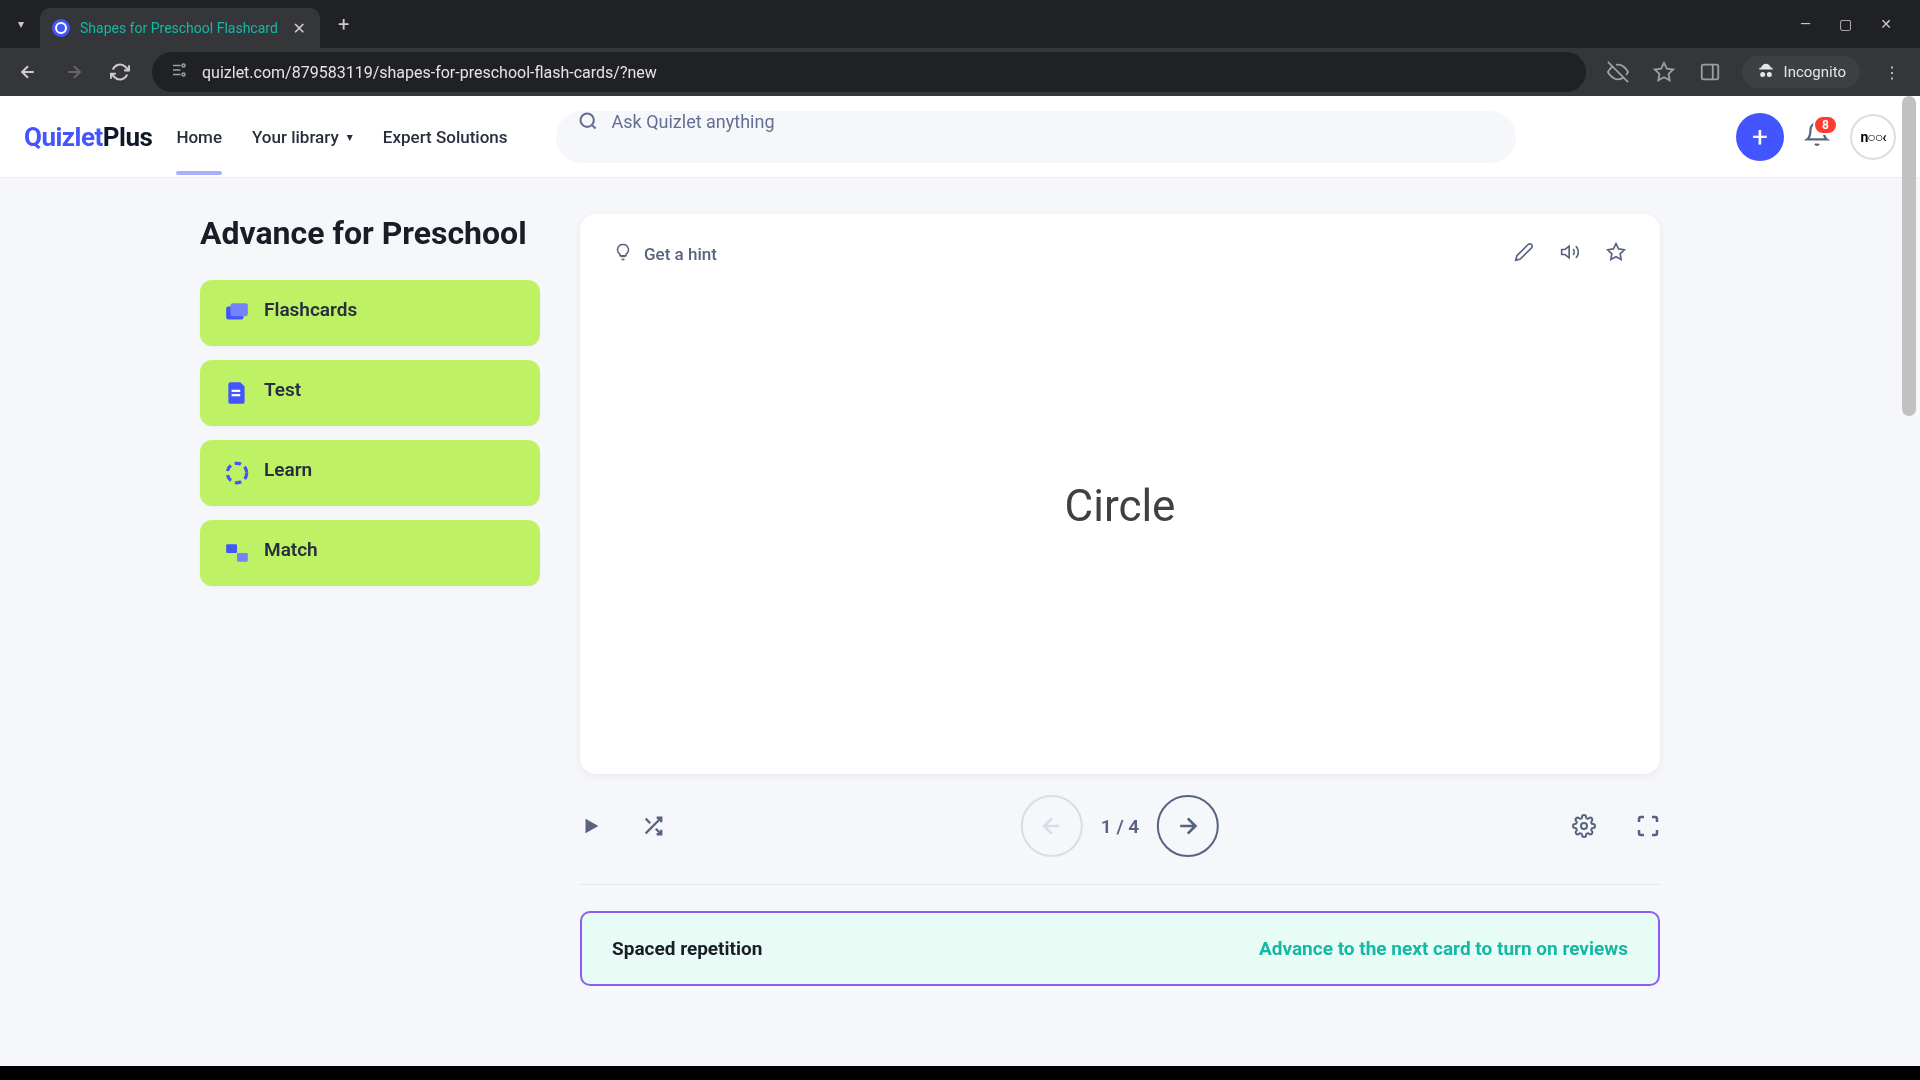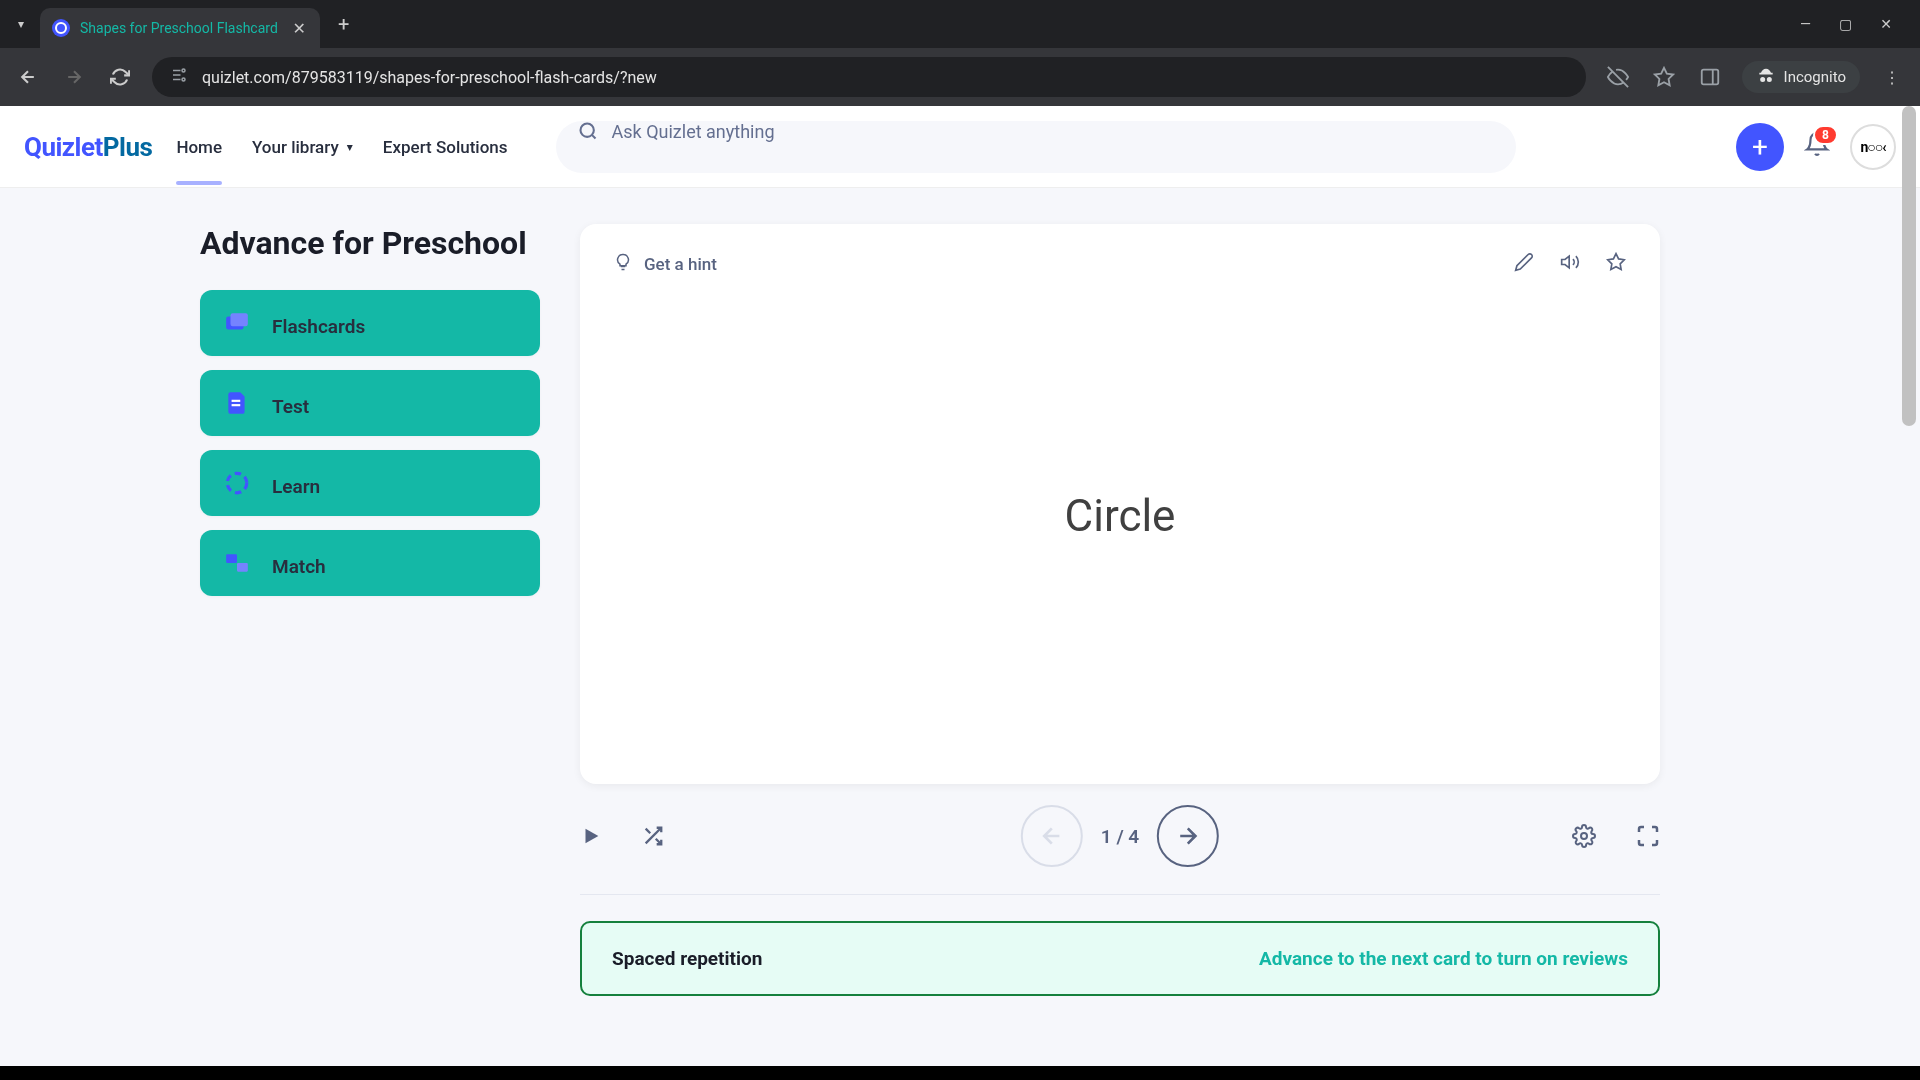--- a/index.html
+++ b/index.html
@@ -8,74 +8,74 @@
 .tab-bar{height:48px;background:#202124;display:flex;align-items:center;padding:0 10px;gap:8px}
 .tab-dropdown{width:22px;height:22px;display:flex;align-items:center;justify-content:center;color:#ccc;cursor:pointer;font-size:12px}
 .tab{display:flex;align-items:center;background:#35363a;border-radius:10px 10px 0 0;padding:8px 12px;gap:10px;min-width:280px;height:40px;margin-top:8px}
 .tab-favicon{width:18px;height:18px;border-radius:50%;background:#4255ff;display:flex;align-items:center;justify-content:center}
 .tab-favicon::after{content:"";width:8px;height:8px;border:2px solid #fff;border-radius:50%}
 .tab-title{color:#14b8a6;font-size:14px;flex:1;white-space:nowrap;overflow:hidden;text-overflow:ellipsis}
 .tab-close{color:#ccc;font-size:16px;cursor:pointer;padding:2px}
 .new-tab{color:#ccc;font-size:20px;padding:6px 10px;cursor:pointer}
 .window-controls{margin-left:auto;display:flex;gap:28px;color:#ccc;padding-right:18px}
 .win-btn{cursor:pointer;font-size:14px}
-.address-bar{height:58px;background:#35363a;display:flex;align-items:center;padding:0 14px;gap:18px}
+.address-bar{height:48px;background:#35363a;display:flex;align-items:center;padding:0 14px;gap:18px}
 .nav-btn{color:#ccc;cursor:pointer;display:flex;align-items:center;justify-content:center;width:28px;height:28px}
 .nav-btn.disabled{color:#666}
 .url-container{flex:1;background:#202124;border-radius:24px;height:40px;display:flex;align-items:center;padding:0 18px;gap:14px}
 .site-icon{color:#9aa0a6;font-size:16px}
 .url-text{color:#e4e4e4;font-size:16px;flex:1}
 .addr-icon{color:#9aa0a6;cursor:pointer;display:flex;align-items:center;justify-content:center;width:28px}
 .incognito-badge{display:flex;align-items:center;gap:8px;background:#3c4043;border-radius:20px;padding:6px 14px;color:#e4e4e4;font-size:15px}
 .menu-dots{color:#ccc;cursor:pointer;padding:6px}
 .page-content{flex:1;background:#f6f7fb;overflow:hidden;position:relative}
 .page-scroll{position:absolute;inset:0;overflow-y:auto}
 .top-nav{height:82px;background:#fff;border-bottom:1px solid #eee;display:flex;align-items:center;padding:0 24px;gap:24px}
 .logo{font-size:26px;font-weight:700;color:#4255ff;letter-spacing:-0.5px}
-.logo .plus{color:#0369a1}
+.logo .plus{color:#0f172a}
 .nav-links{display:flex;align-items:center;gap:30px}
 .nav-link{font-size:17px;color:#282e3e;font-weight:500;cursor:pointer;display:flex;align-items:center;gap:8px;position:relative;padding:28px 0}
 .nav-link.active::after{content:"";position:absolute;bottom:0;left:0;right:0;height:4px;background:#a8b1ff;border-radius:2px}
 .chev-down{font-size:12px}
 .search-bar{flex:1;max-width:960px;height:52px;background:#f6f7fb;border-radius:30px;display:flex;align-items:flex-start;padding:0 22px;gap:14px;margin:0 24px}
 .search-icon{color:#646f90;font-size:18px}
 .search-placeholder{color:#646f90;font-size:18px}
 .nav-right{display:flex;align-items:center;gap:20px;margin-left:auto}
 .plus-btn{width:48px;height:48px;background:#4255ff;border-radius:50%;display:flex;align-items:center;justify-content:center;color:#fff;font-size:28px;cursor:pointer}
 .bell-wrap{position:relative;cursor:pointer}
 .bell-icon{font-size:24px;color:#586380}
 .badge{position:absolute;top:-6px;right:-8px;background:#ff3b30;color:#fff;font-size:12px;font-weight:700;border-radius:10px;padding:1px 7px;border:2px solid #fff}
 .avatar{width:46px;height:46px;border-radius:50%;background:#fff;border:2px solid #ddd;overflow:hidden;display:flex;align-items:center;justify-content:center;cursor:pointer}
 .avatar-face{font-size:14px;font-weight:700;color:#000;letter-spacing:-1px}
 .main-area{display:flex;padding:36px 200px 40px;gap:40px}
 .sidebar-col{width:340px}
 .set-title{font-size:32px;font-weight:700;color:#1a1d28;margin-bottom:28px}
 .mode-list{display:flex;flex-direction:column;gap:14px}
-.mode-card{background:#14b8a6;border-radius:12px;padding:18px 22px;display:flex;align-items:flex-end;gap:20px;cursor:pointer;box-shadow:0 1px 3px rgba(0,0,0,0.04)}
+.mode-card{background:#bef264;border-radius:12px;padding:18px 22px;display:flex;align-items:flex-start;gap:12px;cursor:pointer;box-shadow:0 1px 3px rgba(0,0,0,0.04)}
 .mode-icon{width:30px;height:30px;display:flex;align-items:center;justify-content:center}
 .mode-label{font-size:19px;font-weight:600;color:#282e3e}
 .content-col{flex:1;max-width:1080px}
 .flashcard{background:#fff;border-radius:16px;height:560px;padding:28px 34px;display:flex;flex-direction:column;box-shadow:0 2px 8px rgba(0,0,0,0.06);cursor:pointer}
 .card-top{display:flex;align-items:center;justify-content:space-between}
 .hint-btn{display:flex;align-items:center;gap:12px;color:#586380;font-size:17px;font-weight:500;cursor:pointer}
 .card-actions{display:flex;gap:26px}
 .card-act{color:#586380;cursor:pointer}
 .card-body{flex:1;display:flex;align-items:center;justify-content:center}
 .card-term{font-size:44px;color:#404040;font-weight:400}
 .card-controls{display:flex;align-items:center;margin-top:20px;height:64px;position:relative}
 .ctrl-left{display:flex;gap:40px;align-items:center}
 .ctrl-btn{color:#586380;cursor:pointer;display:flex;align-items:center;justify-content:center}
 .nav-center{position:absolute;left:50%;transform:translateX(-50%);display:flex;align-items:center;gap:18px}
 .circle-nav{width:62px;height:62px;border-radius:50%;border:2px solid #d9dde8;display:flex;align-items:center;justify-content:center;cursor:pointer;color:#586380}
 .circle-nav.disabled{color:#d9dde8;cursor:not-allowed}
 .circle-nav.active{border-color:#586380}
 .progress-text{font-size:19px;font-weight:600;color:#586380}
 .ctrl-right{margin-left:auto;display:flex;gap:40px}
 .divider{height:1px;background:#e4e7f0;margin:26px 0}
-.spaced-banner{background:#e6fcf5;border:2px solid #15803d;border-radius:10px;padding:24px 30px;display:flex;justify-content:space-between;align-items:center}
+.spaced-banner{background:#e6fcf5;border:2px solid #8b5cf6;border-radius:10px;padding:24px 30px;display:flex;justify-content:space-between;align-items:center}
 .banner-title{font-size:19px;font-weight:700;color:#1a1d28}
 .banner-cta{font-size:19px;font-weight:700;color:#14b8a6}
 .bottom-bar{position:absolute;bottom:0;left:0;right:0;height:14px;background:#000}
 .icon-svg{width:26px;height:26px}
 .scrollbar{position:absolute;right:2px;top:0;width:18px;height:100%;background:transparent}
 .scrollbar-thumb{position:absolute;right:2px;top:0;width:14px;height:320px;background:#c1c1c1;border-radius:7px}
 </style>
 </head>
 <body>
 

